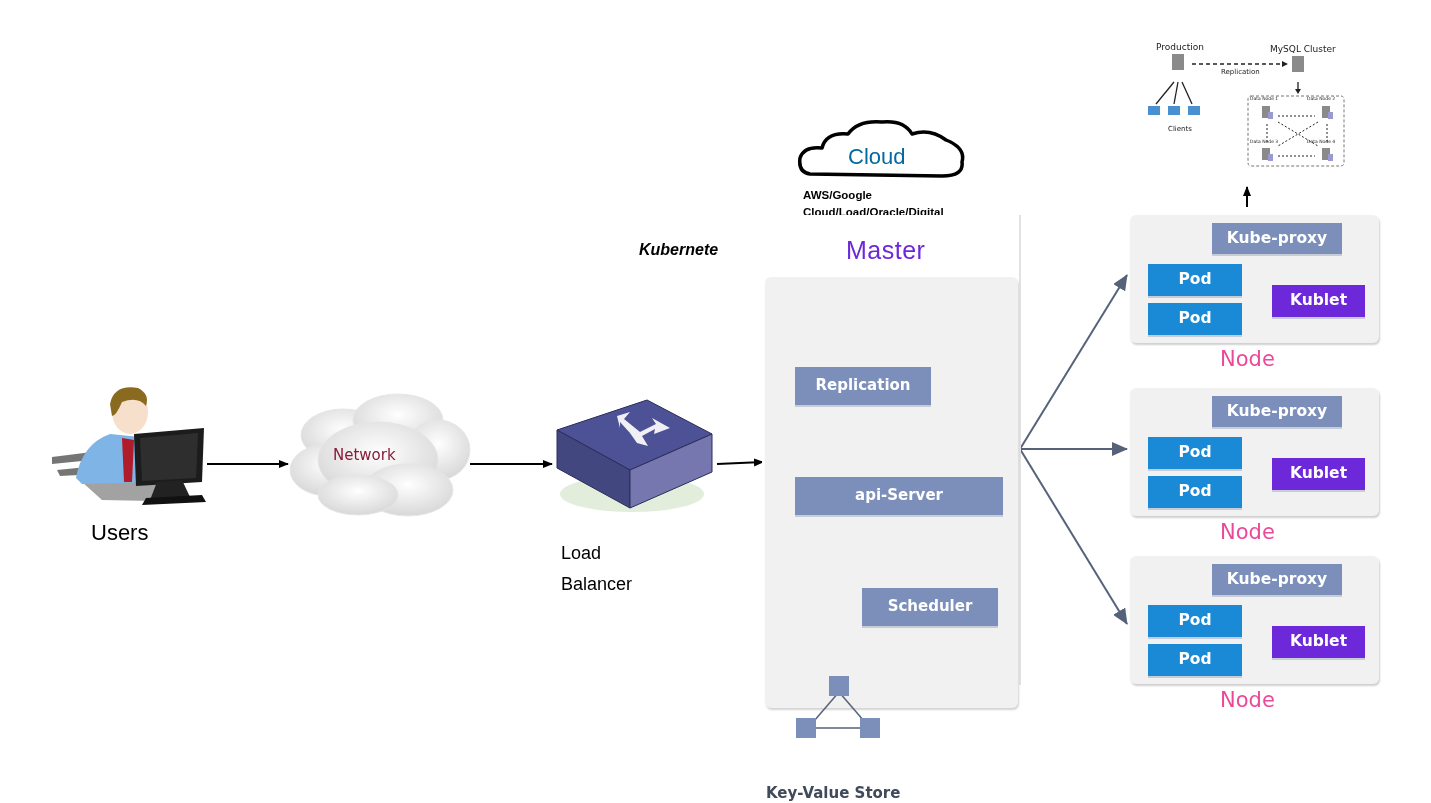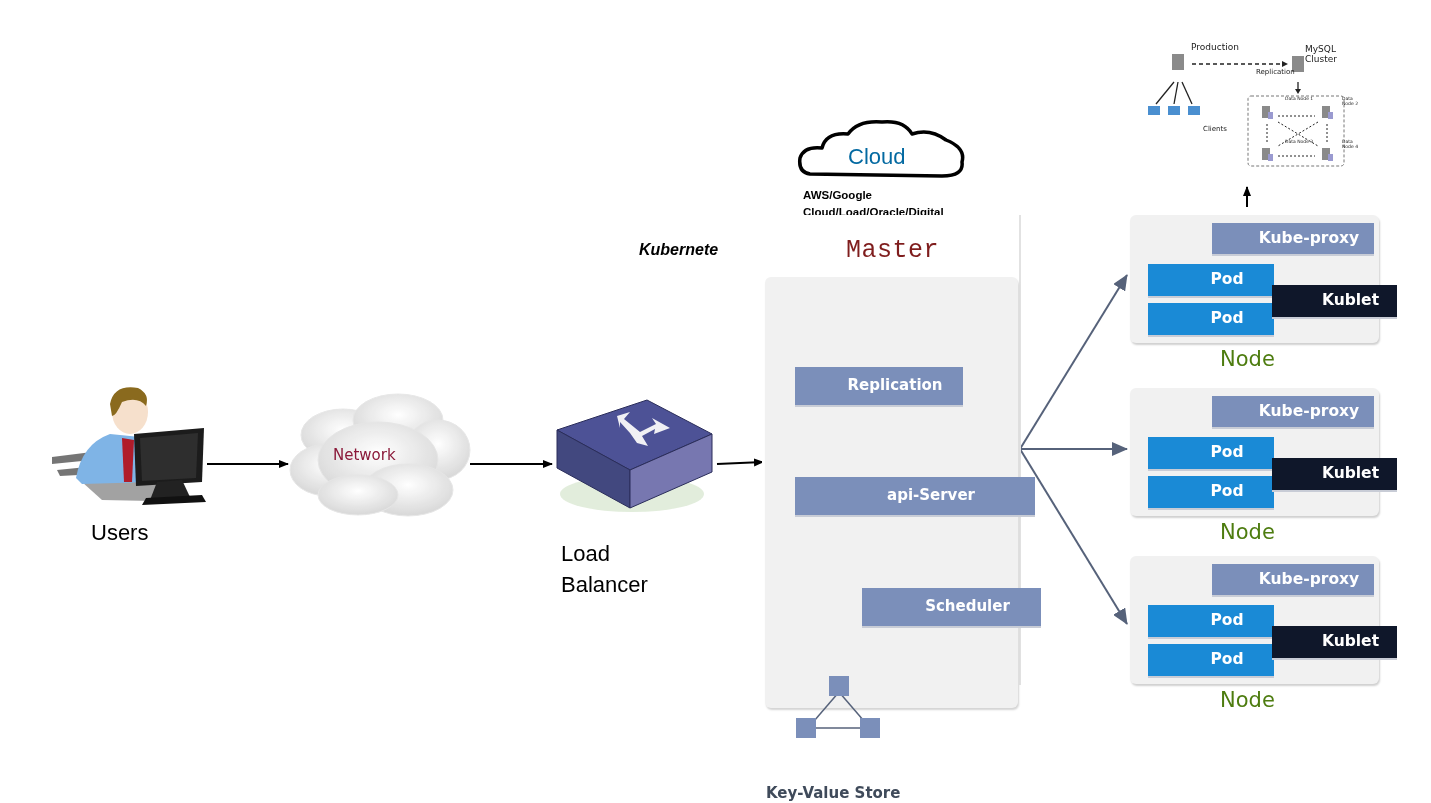--- a/index.html
+++ b/index.html
@@ -3,52 +3,52 @@
   <meta charset="utf-8">
   <style>
     html, body { margin: 0; padding: 0; background: #ffffff; }
     body { width: 1431px; height: 803px; position: relative; overflow: hidden; font-family: "DejaVu Sans", sans-serif; }
     .abs { position: absolute; }
     svg.overlay { position: absolute; left: 0; top: 0; }
 
     
     .calibri { font-family: "Liberation Sans", sans-serif; color: #000; }
     .lbl-users { left: 91px; top: 520px; font-size: 22px; }
-    .lbl-lb { left: 561px; top: 538px; font-size: 22px; line-height: 31px; }
+    .lbl-lb { left: 561px; top: 538px; font-size: 18px; line-height: 31px; }
     .lbl-kube { left: 639px; top: 241px; font-size: 16px; font-weight: bold; font-style: italic; }
     .lbl-providers { left: 803px; top: 187px; font-size: 11.5px; font-weight: bold; line-height: 17px; width: 170px; }
-    .lbl-master { left: 846px; top: 236px; font-size: 25px; color: #7f1d1d; font-family: Liberation Mono, monospace; letter-spacing: 0.5px; }
+    .lbl-master { left: 846px; top: 236px; font-size: 25px; color: #6d28d9; font-family: Liberation Sans, sans-serif; letter-spacing: 0.5px; }
     .lbl-network { left: 333px; top: 446px; font-size: 15px; color: #8b1a3a; font-family: "DejaVu Sans", sans-serif; }
     .lbl-cloud { left: 848px; top: 144px; font-size: 22px; font-family: "Liberation Sans", sans-serif; color: #0369a1; }
     .lbl-kv { left: 766px; top: 784px; font-size: 15px; color: #3f4a5a; font-family: "DejaVu Sans", sans-serif; font-weight: bold; }
 
     
     .master-shell { left: 762px; top: 215px; width: 257px; height: 470px; background: #fff; border-right: 2px solid #e2e2e2; }
     .master-inner { left: 765px; top: 277px; width: 253px; height: 431px; background: #f1f1f1; border-radius: 6px; box-shadow: 1px 2px 2px #d4d4d4; }
 
-    .comp { position: absolute; color: #fff; font-weight: bold; font-family: "DejaVu Sans", sans-serif; text-align: center; box-shadow: 0 2px 0 #c8ccd6; padding-left: 32px; }
+    .comp { position: absolute; color: #fff; font-weight: bold; font-family: "DejaVu Sans", sans-serif; text-align: center; box-shadow: 0 2px 0 #c8ccd6; }
     .comp-grey { background: #7b8fba; }
     .comp-blue { background: #1a8ad6; }
-    .comp-orange { background: #0f172a; }
+    .comp-orange { background: #6d28d9; }
 
     .controller { left: 795px; top: 367px; width: 136px; height: 38px; line-height: 36px; font-size: 15px; }
     .apiserver { left: 795px; top: 477px; width: 208px; height: 38px; line-height: 36px; font-size: 15px; }
-    .scheduler { left: 862px; top: 588px; width: 147px; height: 38px; line-height: 36px; font-size: 15px; }
+    .scheduler { left: 862px; top: 588px; width: 136px; height: 38px; line-height: 36px; font-size: 15px; }
 
     
     .node { position: absolute; left: 1130px; width: 249px; height: 128px; background: #f1f1f1; border-radius: 6px; box-shadow: 1px 2px 2px #d0d0d0; }
     .node .proxy { left: 82px; top: 8px; width: 130px; height: 31px; line-height: 30px; font-size: 15.5px; }
     .node .pod1 { left: 18px; top: 49px; width: 94px; height: 32px; line-height: 30px; font-size: 15.5px; }
     .node .pod2 { left: 18px; top: 88px; width: 94px; height: 32px; line-height: 30px; font-size: 15.5px; }
     .node .kublet { left: 142px; top: 70px; width: 93px; height: 32px; line-height: 30px; font-size: 15.5px; }
-    .node-label { position: absolute; left: 1220px; font-size: 21px; color: #4d7c0f; font-family: "DejaVu Sans", sans-serif; }
+    .node-label { position: absolute; left: 1220px; font-size: 21px; color: #ec4899; font-family: "DejaVu Sans", sans-serif; }
 
     
     .mysql { left: 1140px; top: 36px; width: 220px; height: 140px; }
-    .mysql-txt { position: absolute; font-family: "DejaVu Sans", sans-serif; color: #222; margin-left: 35px; }
+    .mysql-txt { position: absolute; font-family: "DejaVu Sans", sans-serif; color: #222; }
   </style>
 </head>
 <body>
 
 <svg class="overlay" width="1431" height="803">
   <defs>
     <marker id="ahBlack" markerWidth="10" markerHeight="10" refX="9" refY="5" orient="auto" markerUnits="userSpaceOnUse">
       <path d="M0,1 L10,5 L0,9 Z" fill="#000"></path>
     </marker>
     <marker id="ahSlate" markerWidth="16" markerHeight="14" refX="15" refY="7" orient="auto" markerUnits="userSpaceOnUse">

